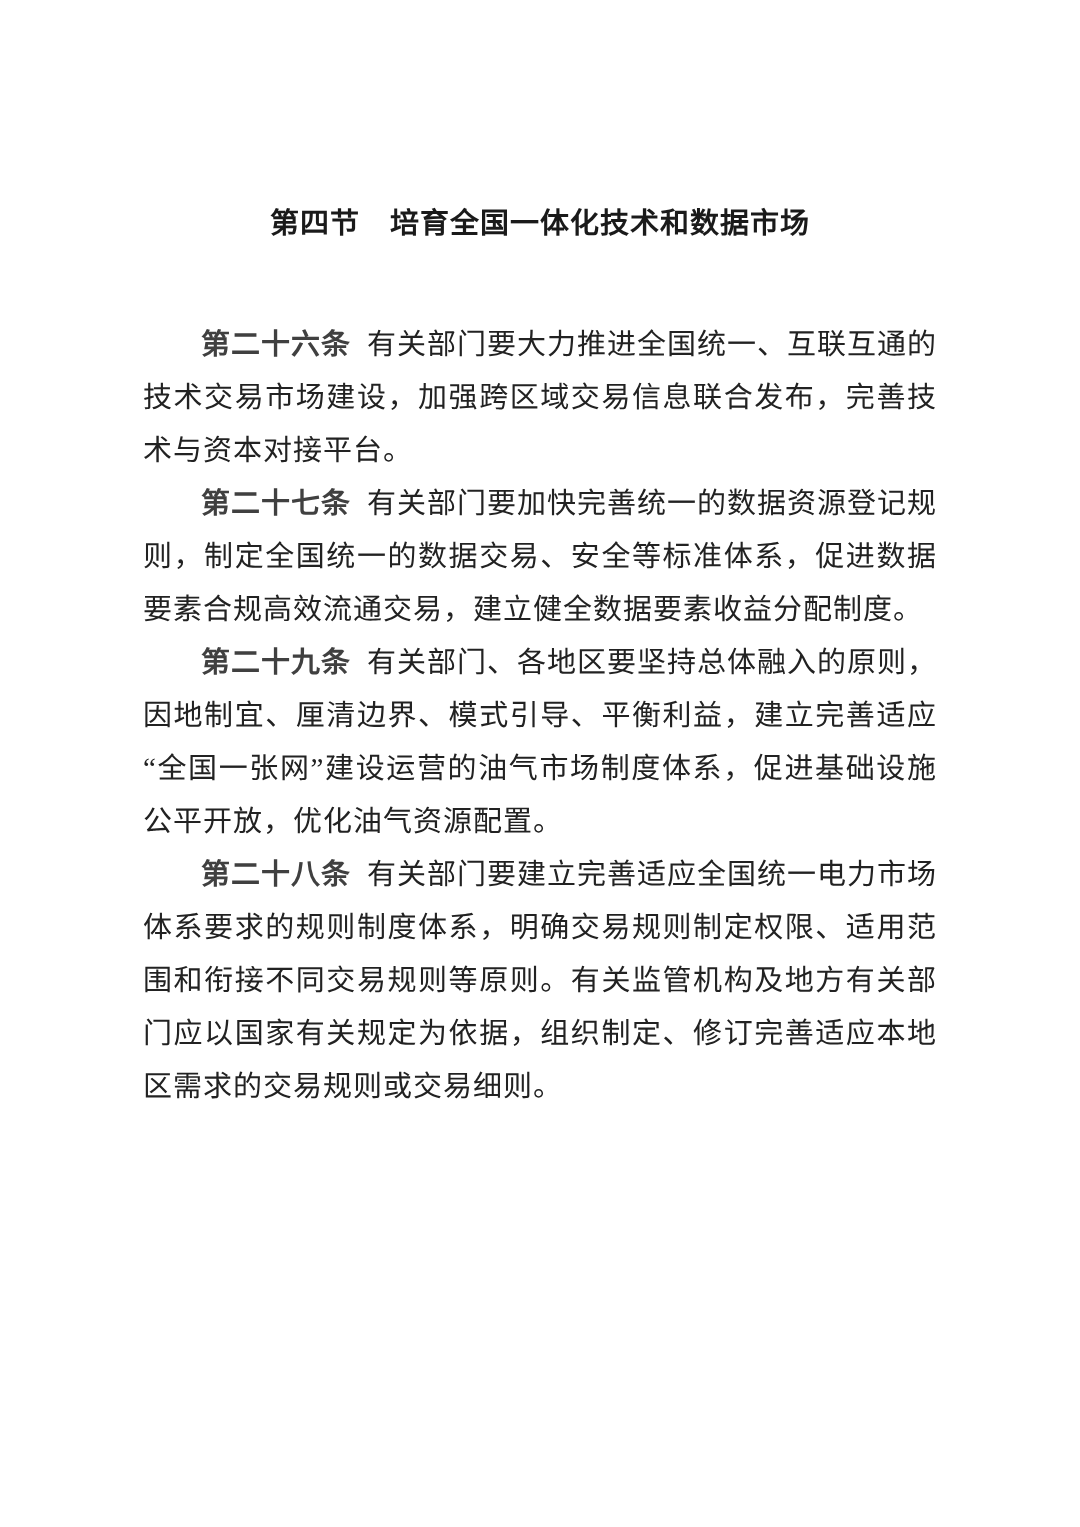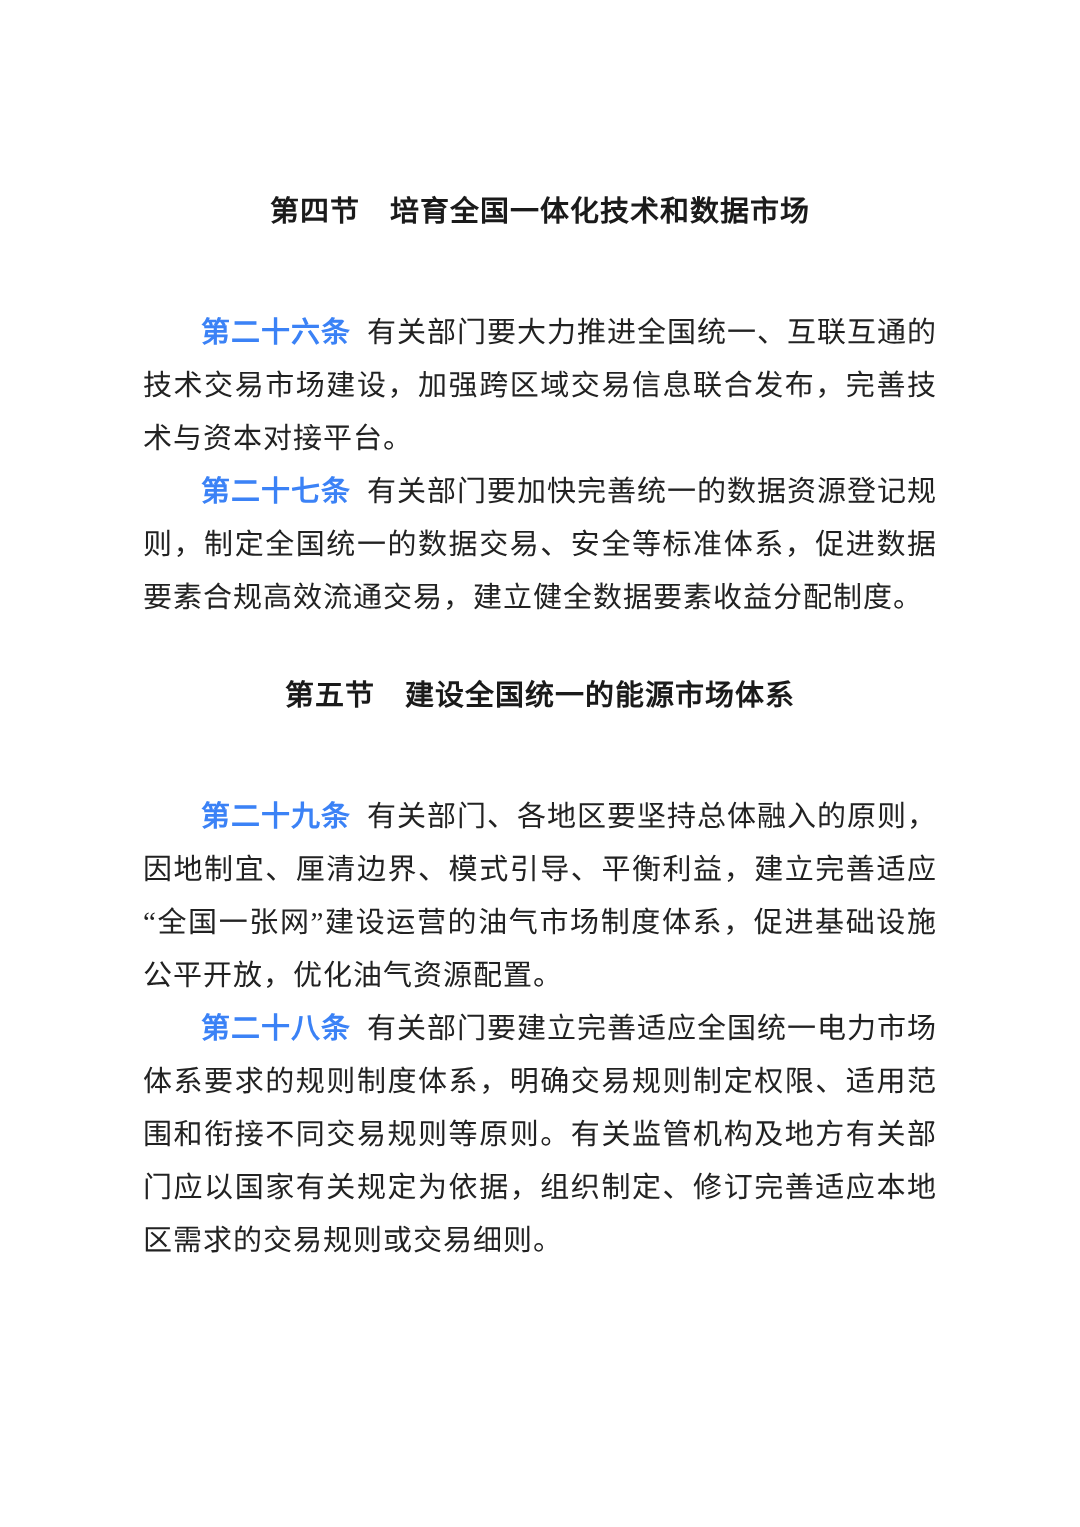--- a/index.html
+++ b/index.html
@@ -22,50 +22,49 @@
     font-family: "Liberation Sans", "DejaVu Sans", sans-serif;
     font-weight: 700;
     font-size: 29px;
     line-height: 42px;
     text-align: center;
     letter-spacing: 1px;
     color: #1a1a1a;
     margin: 50px 0 74px 0;
   }
   .section-heading:first-child {
-    margin-top: 4px;
+    margin-top: 16px;
   }
   .article {
     font-family: "Liberation Serif", "DejaVu Serif", serif;
     font-size: 29px;
     line-height: 53px;
     letter-spacing: 1px;
     text-align: justify;
     text-indent: 2em;
     margin: 0;
     color: #222222;
   }
   .article-num {
     font-family: "Liberation Sans", "DejaVu Sans", sans-serif;
     font-weight: 700;
-    color: #3b82f6;
+    color: #404040;
     margin-right: 0.55em;
   }
 </style>
 </head>
 <body>
 
 <div class="page">
 
   <h2 class="section-heading">第四节　培育全国一体化技术和数据市场</h2>
 
   <p class="article"><span class="article-num">第二十六条</span><span>有关部门要大力推进全国统一、互联互通的技术交易市场建设，加强跨区域交易信息联合发布，完善技术与资本对接平台。</span></p>
 
   <p class="article"><span class="article-num">第二十七条</span><span>有关部门要加快完善统一的数据资源登记规则，制定全国统一的数据交易、安全等标准体系，促进数据要素合规高效流通交易，建立健全数据要素收益分配制度。</span></p>
 
-  <h2 class="section-heading">第五节　建设全国统一的能源市场体系</h2>
 
   <p class="article"><span class="article-num">第二十九条</span><span>有关部门、各地区要坚持总体融入的原则，因地制宜、厘清边界、模式引导、平衡利益，建立完善适应“全国一张网”建设运营的油气市场制度体系，促进基础设施公平开放，优化油气资源配置。</span></p>
 
   <p class="article"><span class="article-num">第二十八条</span><span>有关部门要建立完善适应全国统一电力市场体系要求的规则制度体系，明确交易规则制定权限、适用范围和衔接不同交易规则等原则。有关监管机构及地方有关部门应以国家有关规定为依据，组织制定、修订完善适应本地区需求的交易规则或交易细则。</span></p>
 
 
 </div>
 
 </body></html>

